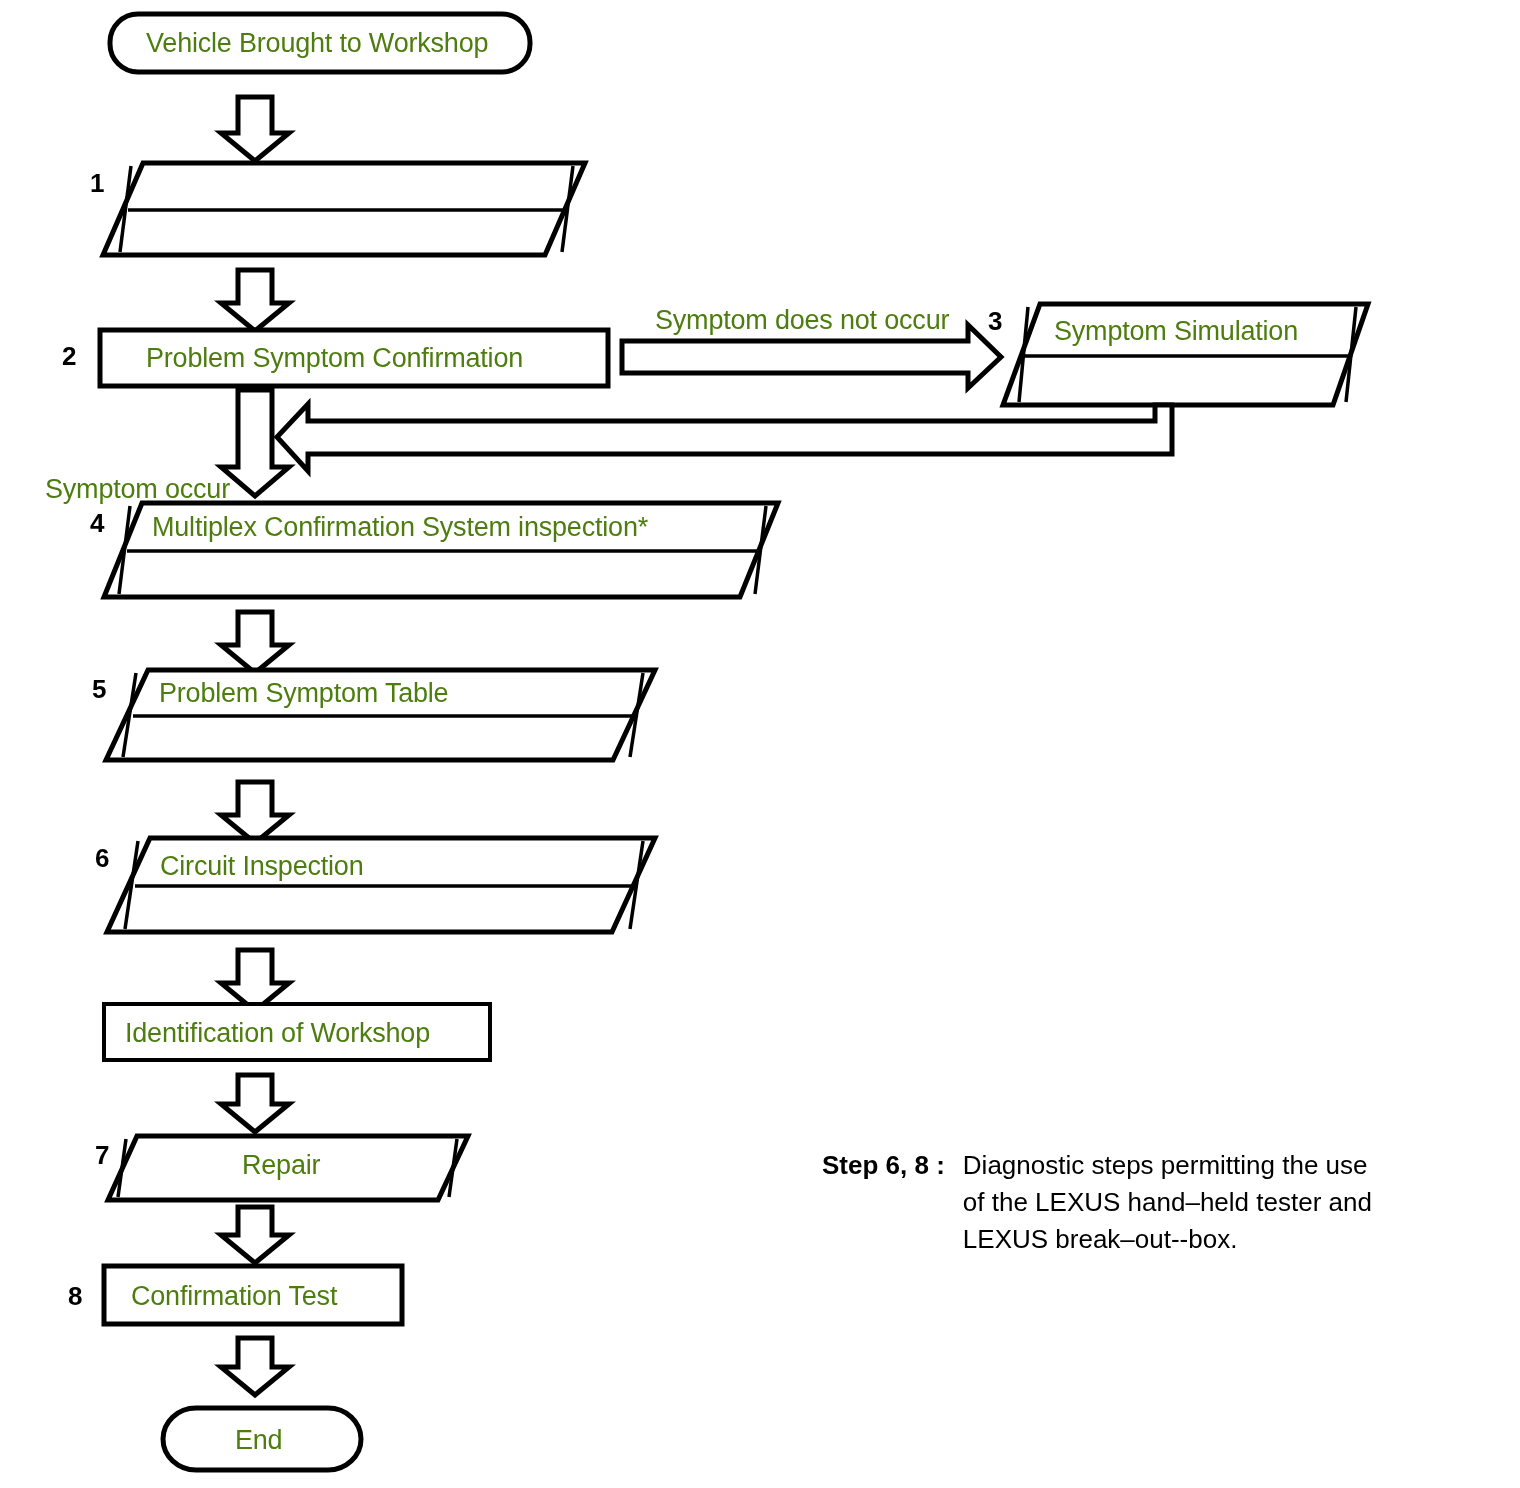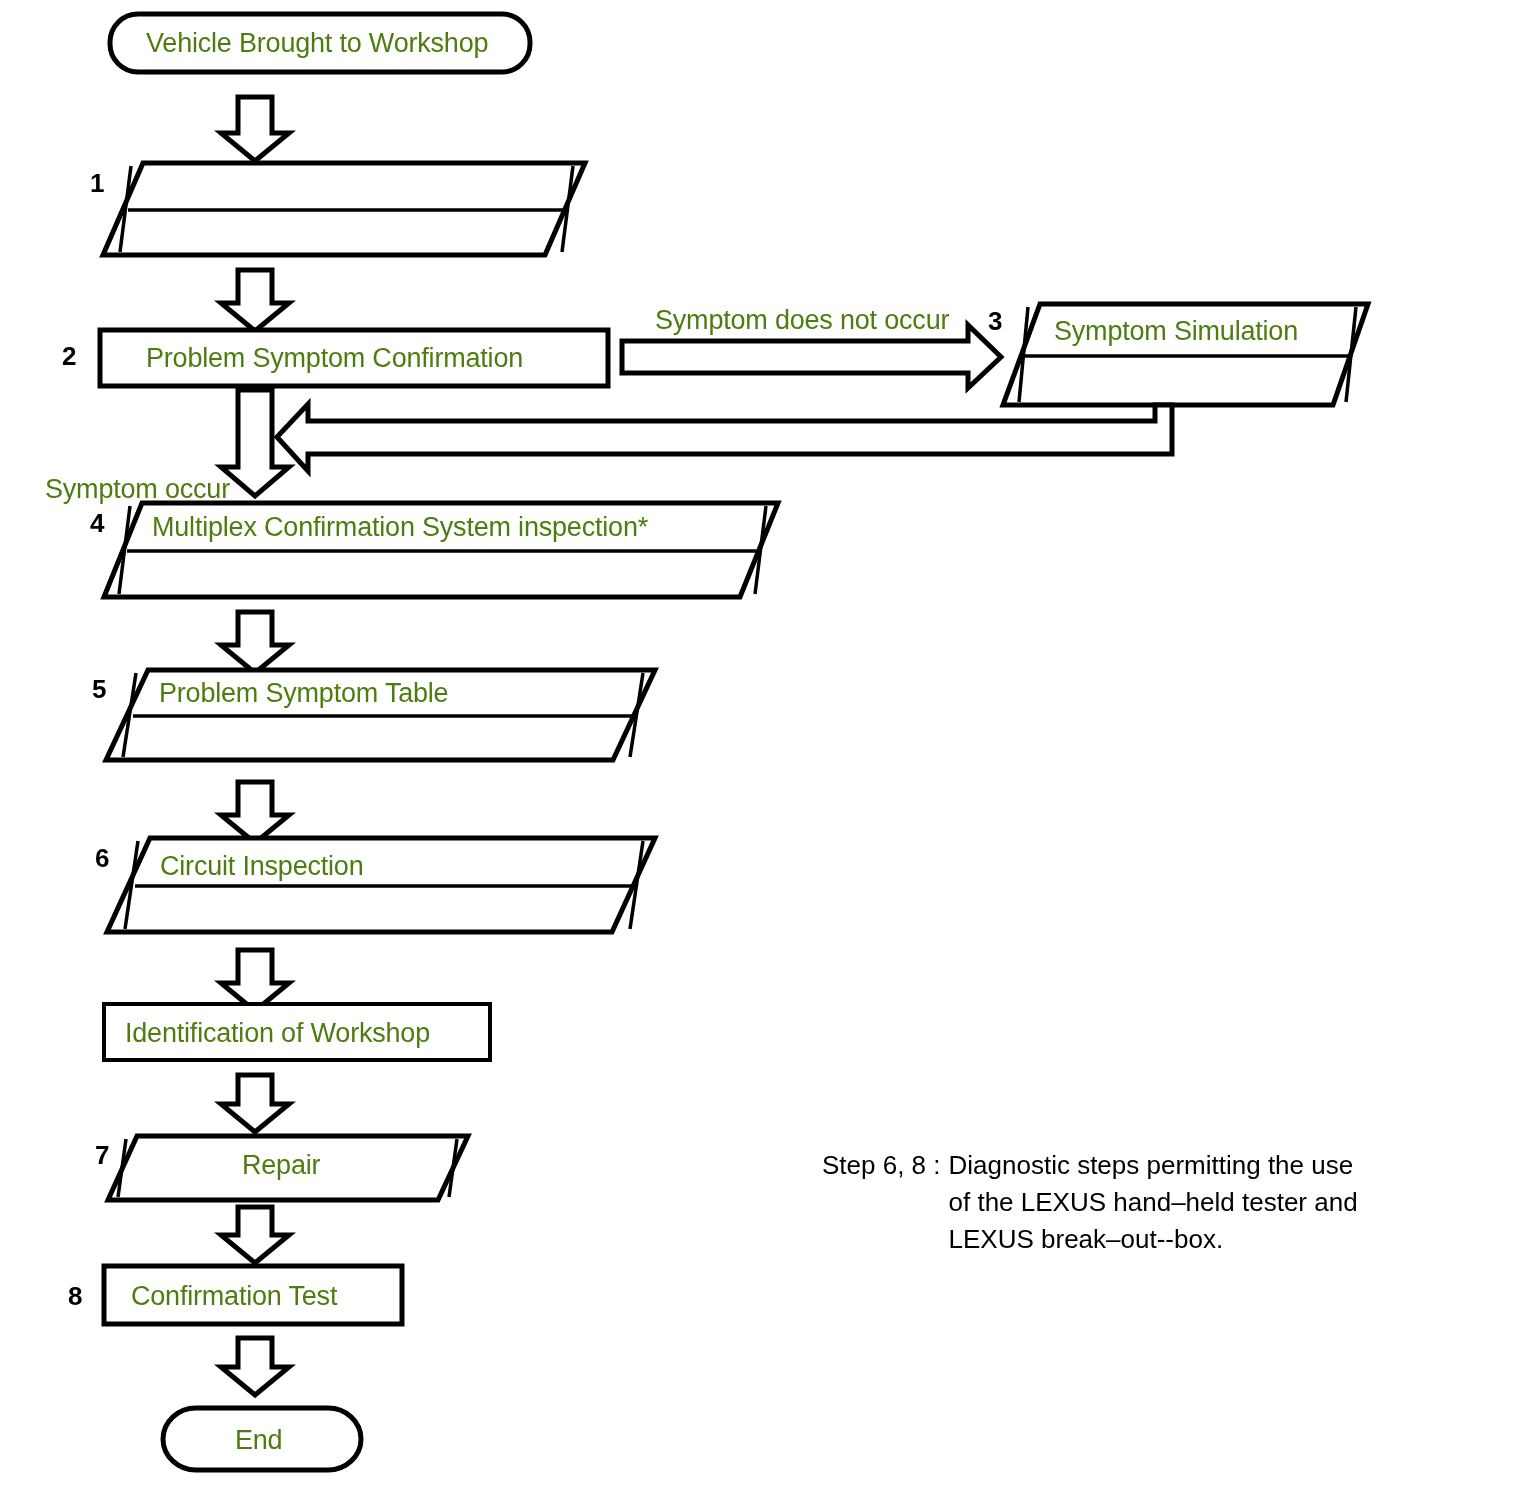--- a/index.html
+++ b/index.html
@@ -75,21 +75,21 @@
     white-space: pre-line;
   }
   .note-row {
     position: absolute;
     display: flex;
     align-items: flex-start;
     font-family: "Liberation Sans", sans-serif;
     font-size: 26px;
     line-height: 1.42;
   }
-  .note-row .head { white-space: nowrap; margin-right: 8px; }
+  .note-row .head { white-space: nowrap; margin-right: 18px; font-weight: bold; }
   .note-row .body { white-space: pre-line; }
 </style>
 </head>
 <body>
 
 <div id="page">
 
   <svg class="layer" viewBox="0 0 1520 1488">
 
     <rect class="shp" x="110" y="14" rx="28" ry="28" width="420" height="58"></rect>

